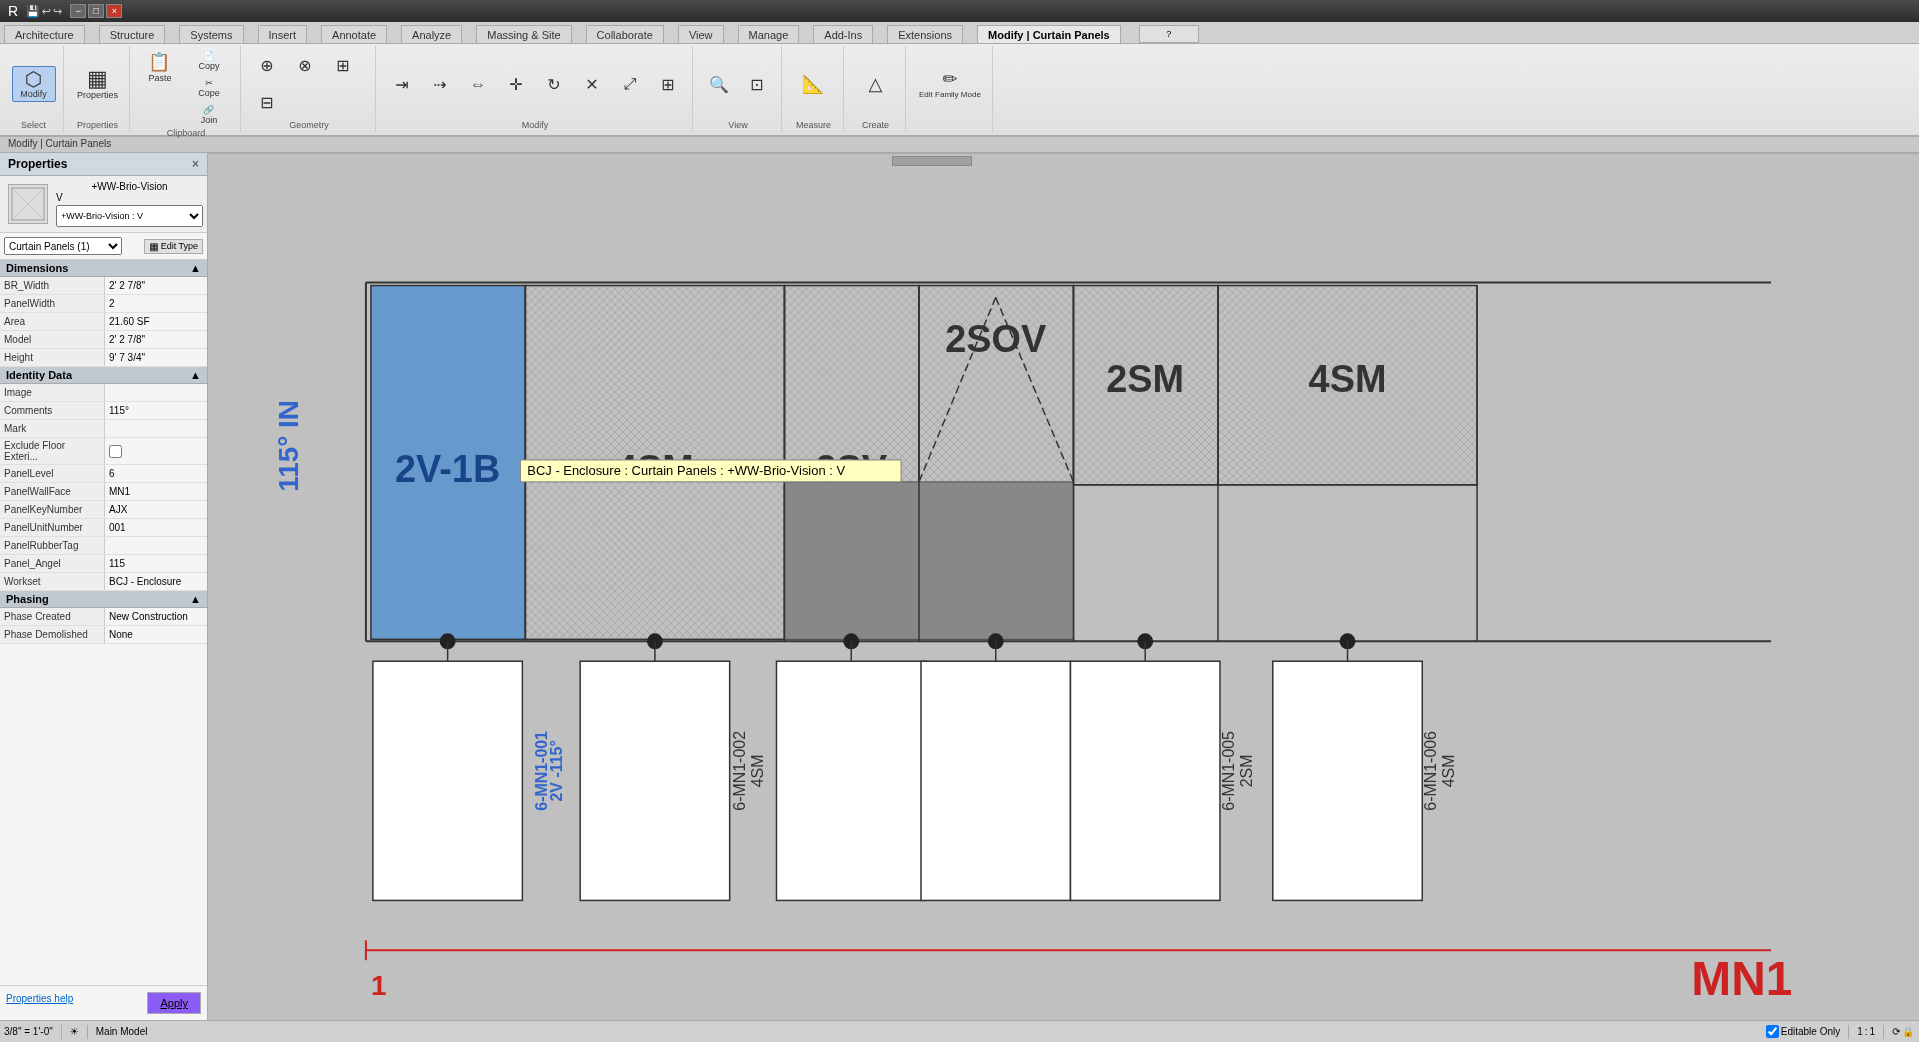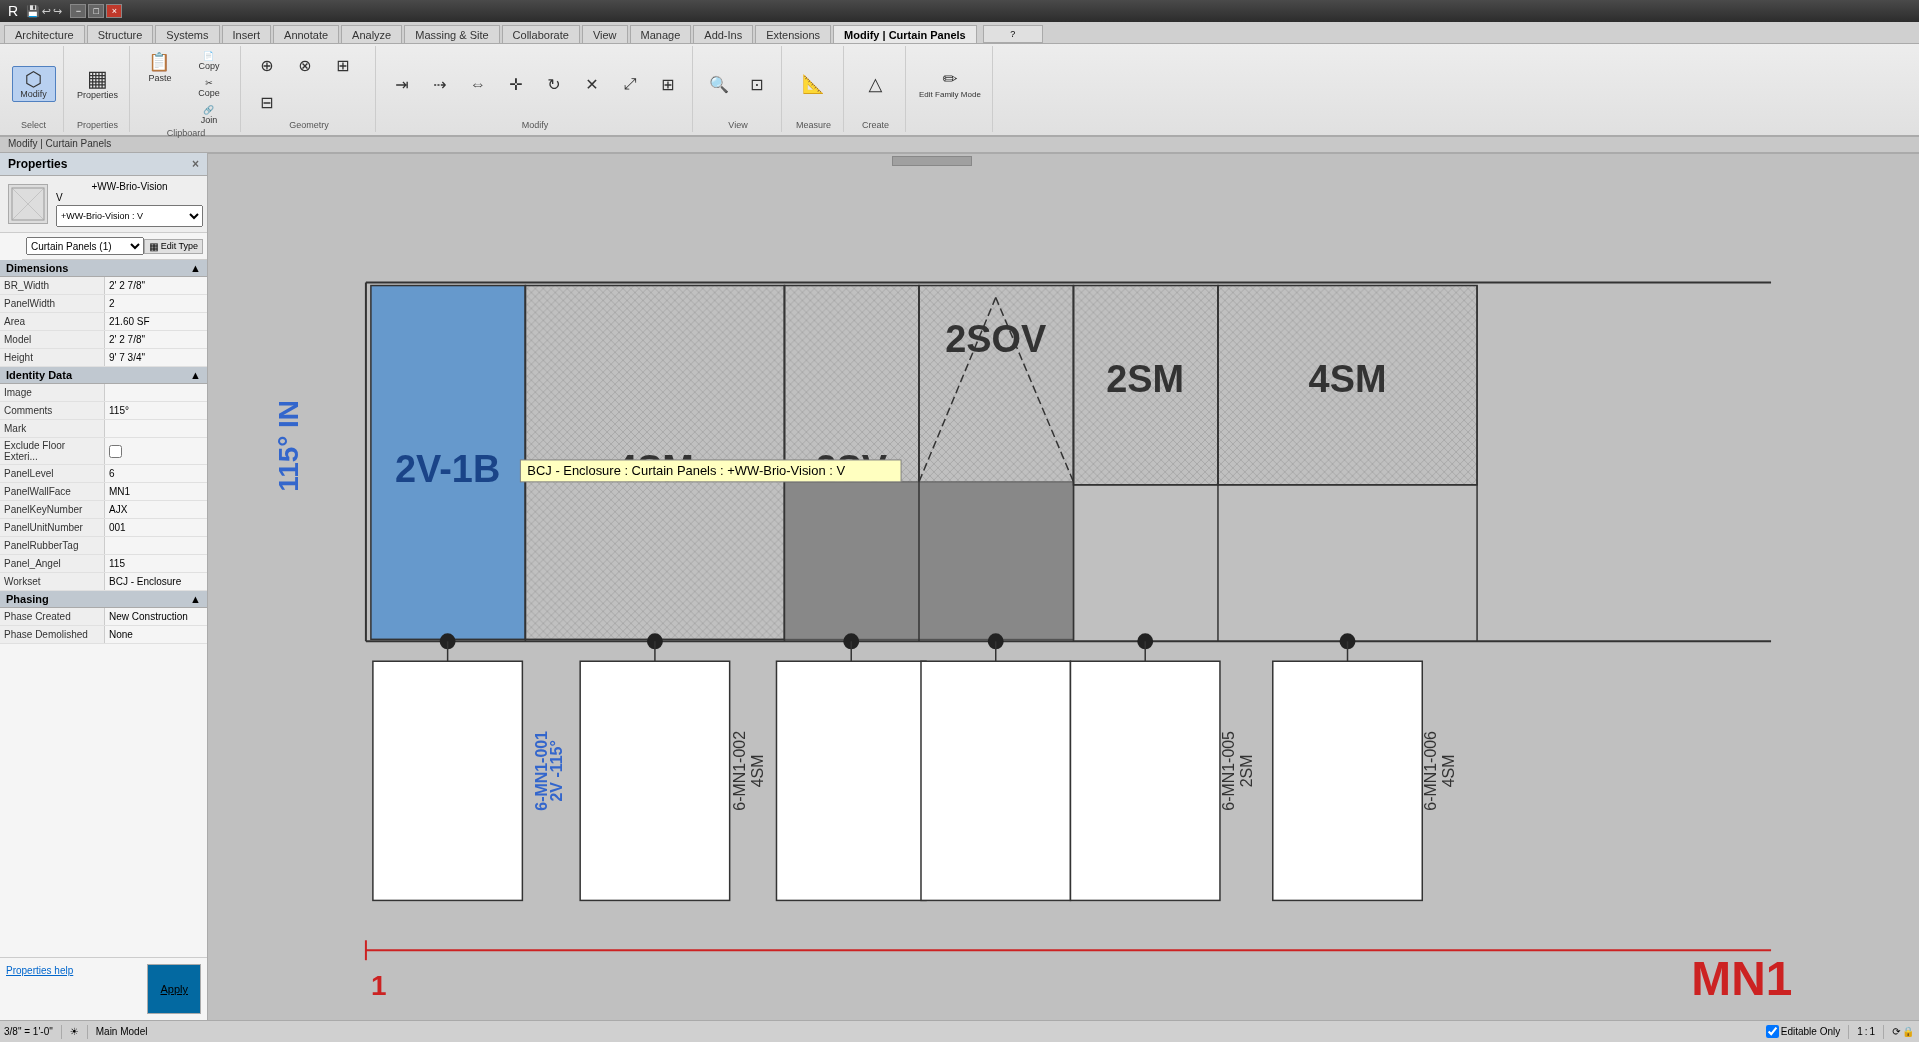--- a/index.html
+++ b/index.html
@@ -45,21 +45,21 @@
     .ribbon-tab {
       padding: 2px 10px;
       font-size: 11px;
       cursor: pointer;
       border: 1px solid #aaa;
       border-bottom: none;
       background: #d8d8d8;
       color: #333;
       height: 18px;
       display: flex; align-items: center;
-      margin-right: 2px;
+      margin-right: 14px;
     }
     .ribbon-tab.active { background: #e8e8e8; font-weight: bold; color: #000; }
 
     #ribbon-content {
       height: 90px;
       display: flex;
       align-items: stretch;
       padding: 2px 4px;
       gap: 2px;
     }
@@ -143,21 +143,20 @@
       align-items: center;
       justify-content: center;
       margin: 4px;
     }
     #prop-instance-selector {
       padding: 4px;
       border-bottom: 1px solid #ccc;
       display: flex;
       align-items: center;
       justify-content: space-between;
-      margin-left: 22px;
     }
     #prop-instance-selector select {
       font-size: 10px;
       height: 18px;
       width: 120px;
     }
     .edit-type-btn {
       font-size: 9px;
       padding: 1px 4px;
       cursor: pointer;
@@ -212,22 +211,22 @@
       border-top: 1px solid #ccc;
     }
     #prop-help-link {
       color: #0066cc;
       text-decoration: underline;
       cursor: pointer;
       font-size: 10px;
     }
     #apply-btn {
       float: right;
-      padding: 18px 12px;
-      background: #0369a1;
+      padding: 4px 12px;
+      background: #8b5cf6;
       border: 1px solid #aaa;
       cursor: pointer;
       font-size: 11px;
       text-decoration: underline;
     }
 
     
     #canvas-area {
       flex: 1;
       background: #c8c8c8;

